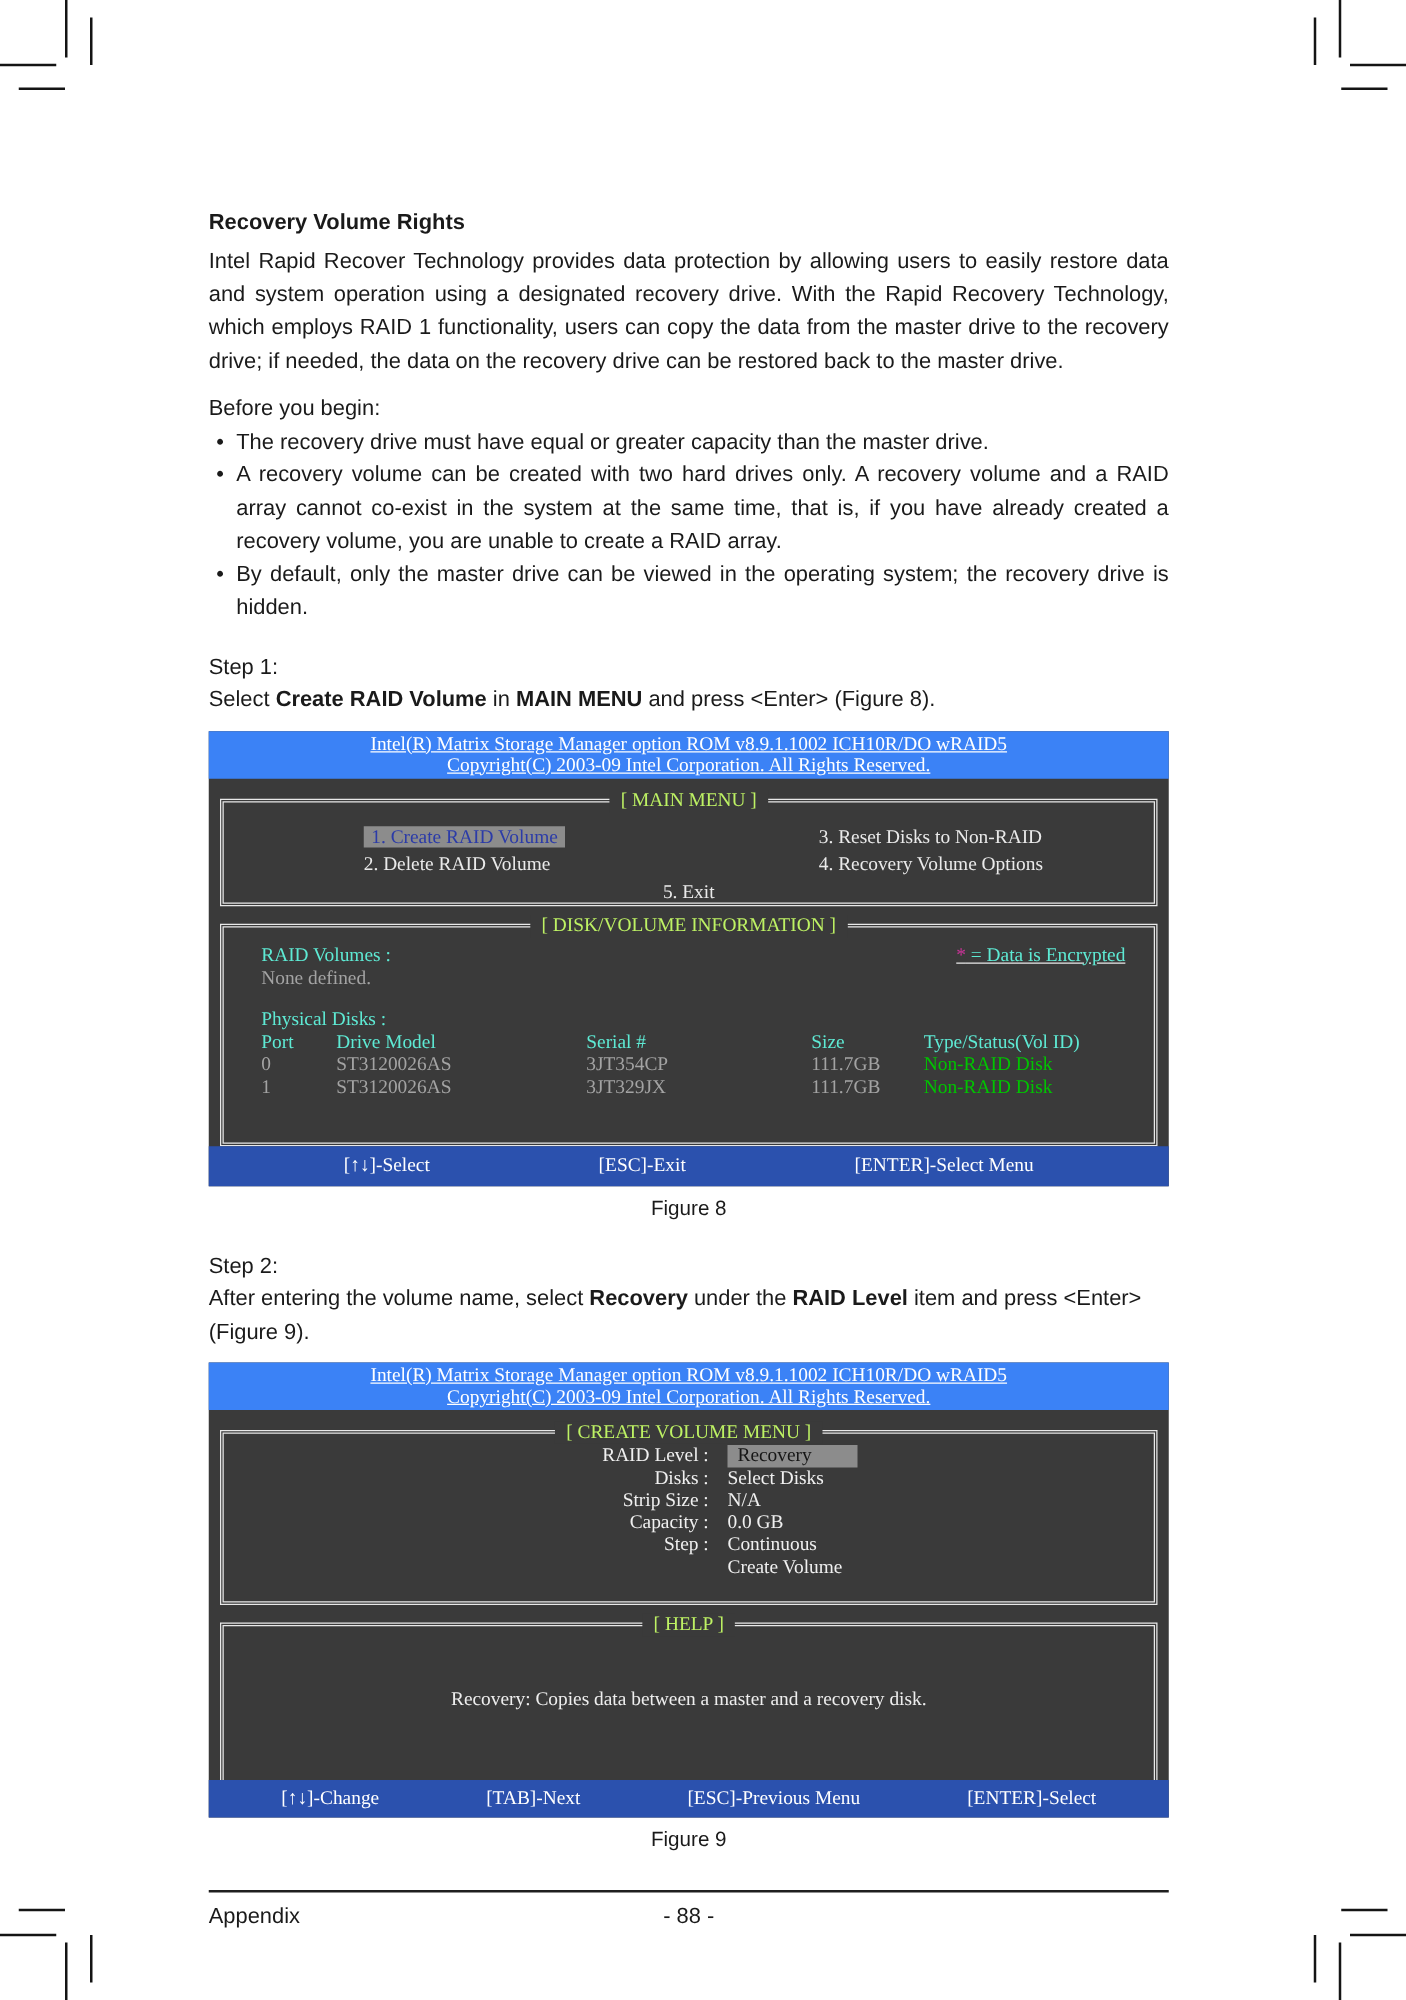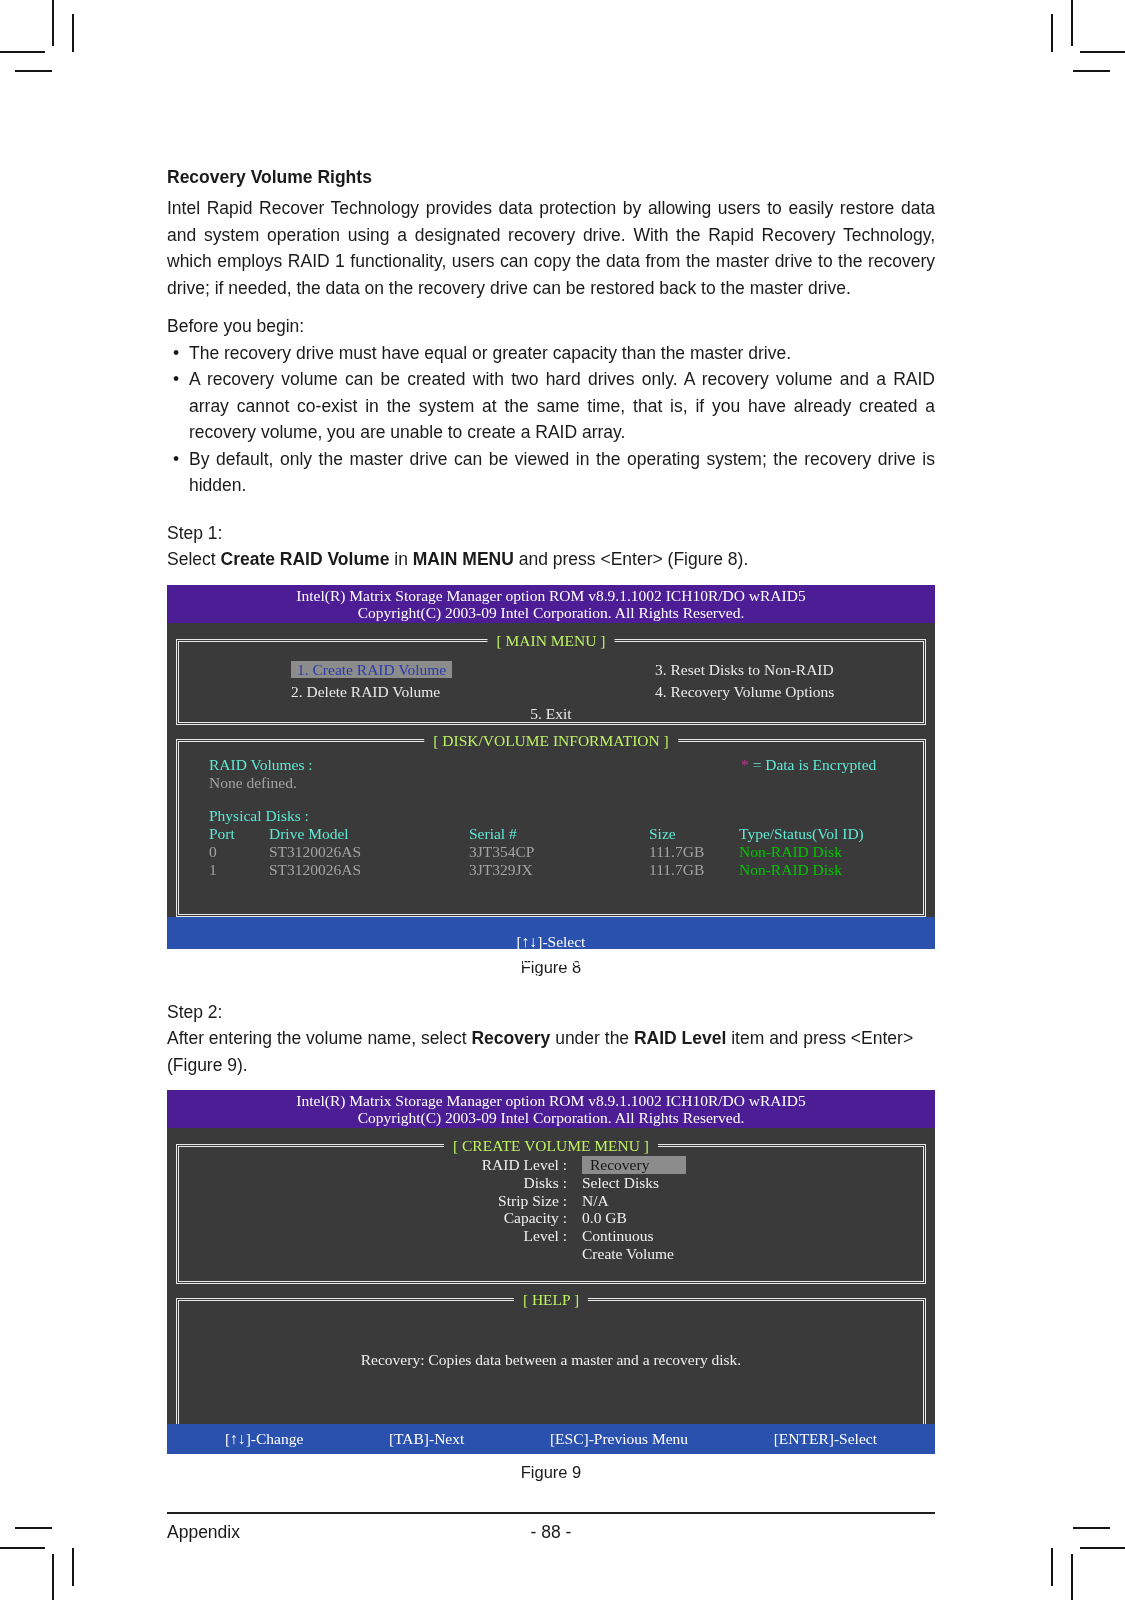--- a/index.html
+++ b/index.html
@@ -21,55 +21,55 @@
   .step-line{font-size:17.5px;line-height:26.5px;}
   .b{font-weight:bold;}
 
   
   .bios-screen{
     margin-top:12px;width:768px;height:364px;background:#3a3a3a;position:relative;
     font-family:"Liberation Serif",serif;color:#eaeaea;font-size:15.5px;
     box-sizing:border-box;
   }
   .bios-topbar{
-    height:38px;background:#4c1d95;color:#ffffff;text-align:center;
-    padding-top:2px;line-height:17px;box-sizing:border-box;
+    height:38px;background:#3b82f6;color:#ffffff;text-align:center;
+    padding-top:2px;line-height:17px;box-sizing:border-box;text-decoration:underline;
   }
   .bios-body{padding:0 9px;}
   .bios-box{border:3px double #e9e9e9;position:relative;box-sizing:border-box;}
   .box-title{
     position:absolute;top:-10px;left:50%;transform:translateX(-50%);
     background:#3a3a3a;padding:0 9px;color:#bef264;white-space:nowrap;
   }
 
   
   .main-menu{margin-top:16px;height:86px;}
   .menu-grid{display:grid;grid-template-columns:1fr 1fr;padding-top:17px;line-height:22px;}
   .mi-left{padding-left:112px;}
   .mi-right{padding-left:104px;}
   .mi-exit{grid-column:1 / span 2;text-align:center;}
   .hl-blue{background:#8c8c8c;color:#2b3ba8;padding:0 6px;}
 
   .disk-info{margin-top:14px;height:178px;}
   .di-content{padding:14px 10px 0 30px;line-height:18px;}
   .di-row{position:relative;}
-  .enc{position:absolute;left:532px;top:0;white-space:nowrap;}
+  .enc{position:absolute;left:556px;top:0;white-space:nowrap;text-decoration:underline;}
   .star{color:#cc3399;}
   .white{color:#5eead4;}
   .dim{color:#a3a3a3;}
   .green{color:#00c400;}
   .spacer{height:15px;}
   .disk-grid{display:grid;grid-template-columns:60px 200px 180px 90px auto;}
 
   .bios-statusbar{
     position:absolute;bottom:0;left:0;right:0;height:30px;background:#2b51ae;
     color:#ffffff;display:flex;align-items:center;justify-content:space-between;
     box-sizing:border-box;
   }
-  .sb3{padding:16px 108px;flex-direction:column;}
+  .sb3{padding:16px 108px;}
   .sb4{padding:0 58px;}
 
   
   .cv-menu{margin-top:16px;height:140px;}
   .cv-rows{padding-top:9px;}
   .cv-row{display:flex;line-height:17.8px;}
   .cv-label{width:388px;text-align:right;color:#f0f0f0;white-space:pre;}
   .cv-value{margin-left:15px;color:#f0f0f0;}
   .hl-dark{background:#8c8c8c;color:#161616;padding:0 8px;min-width:88px;display:inline-block;box-sizing:content-box;}
   .help-box{margin-top:14px;height:134px;}
@@ -198,21 +198,21 @@
           </div>
           <div class="cv-row">
             <span class="cv-label">Strip Size :</span>
             <span class="cv-value">N/A</span>
           </div>
           <div class="cv-row">
             <span class="cv-label">Capacity :</span>
             <span class="cv-value">0.0 GB</span>
           </div>
           <div class="cv-row">
-            <span class="cv-label">Level :</span>
+            <span class="cv-label">Step :</span>
             <span class="cv-value">Continuous</span>
           </div>
           <div class="cv-row">
             <span class="cv-label"></span>
             <span class="cv-value">Create Volume</span>
           </div>
         </div>
       </div>
       <div class="bios-box help-box">
         <span class="box-title">[ HELP ]</span>

